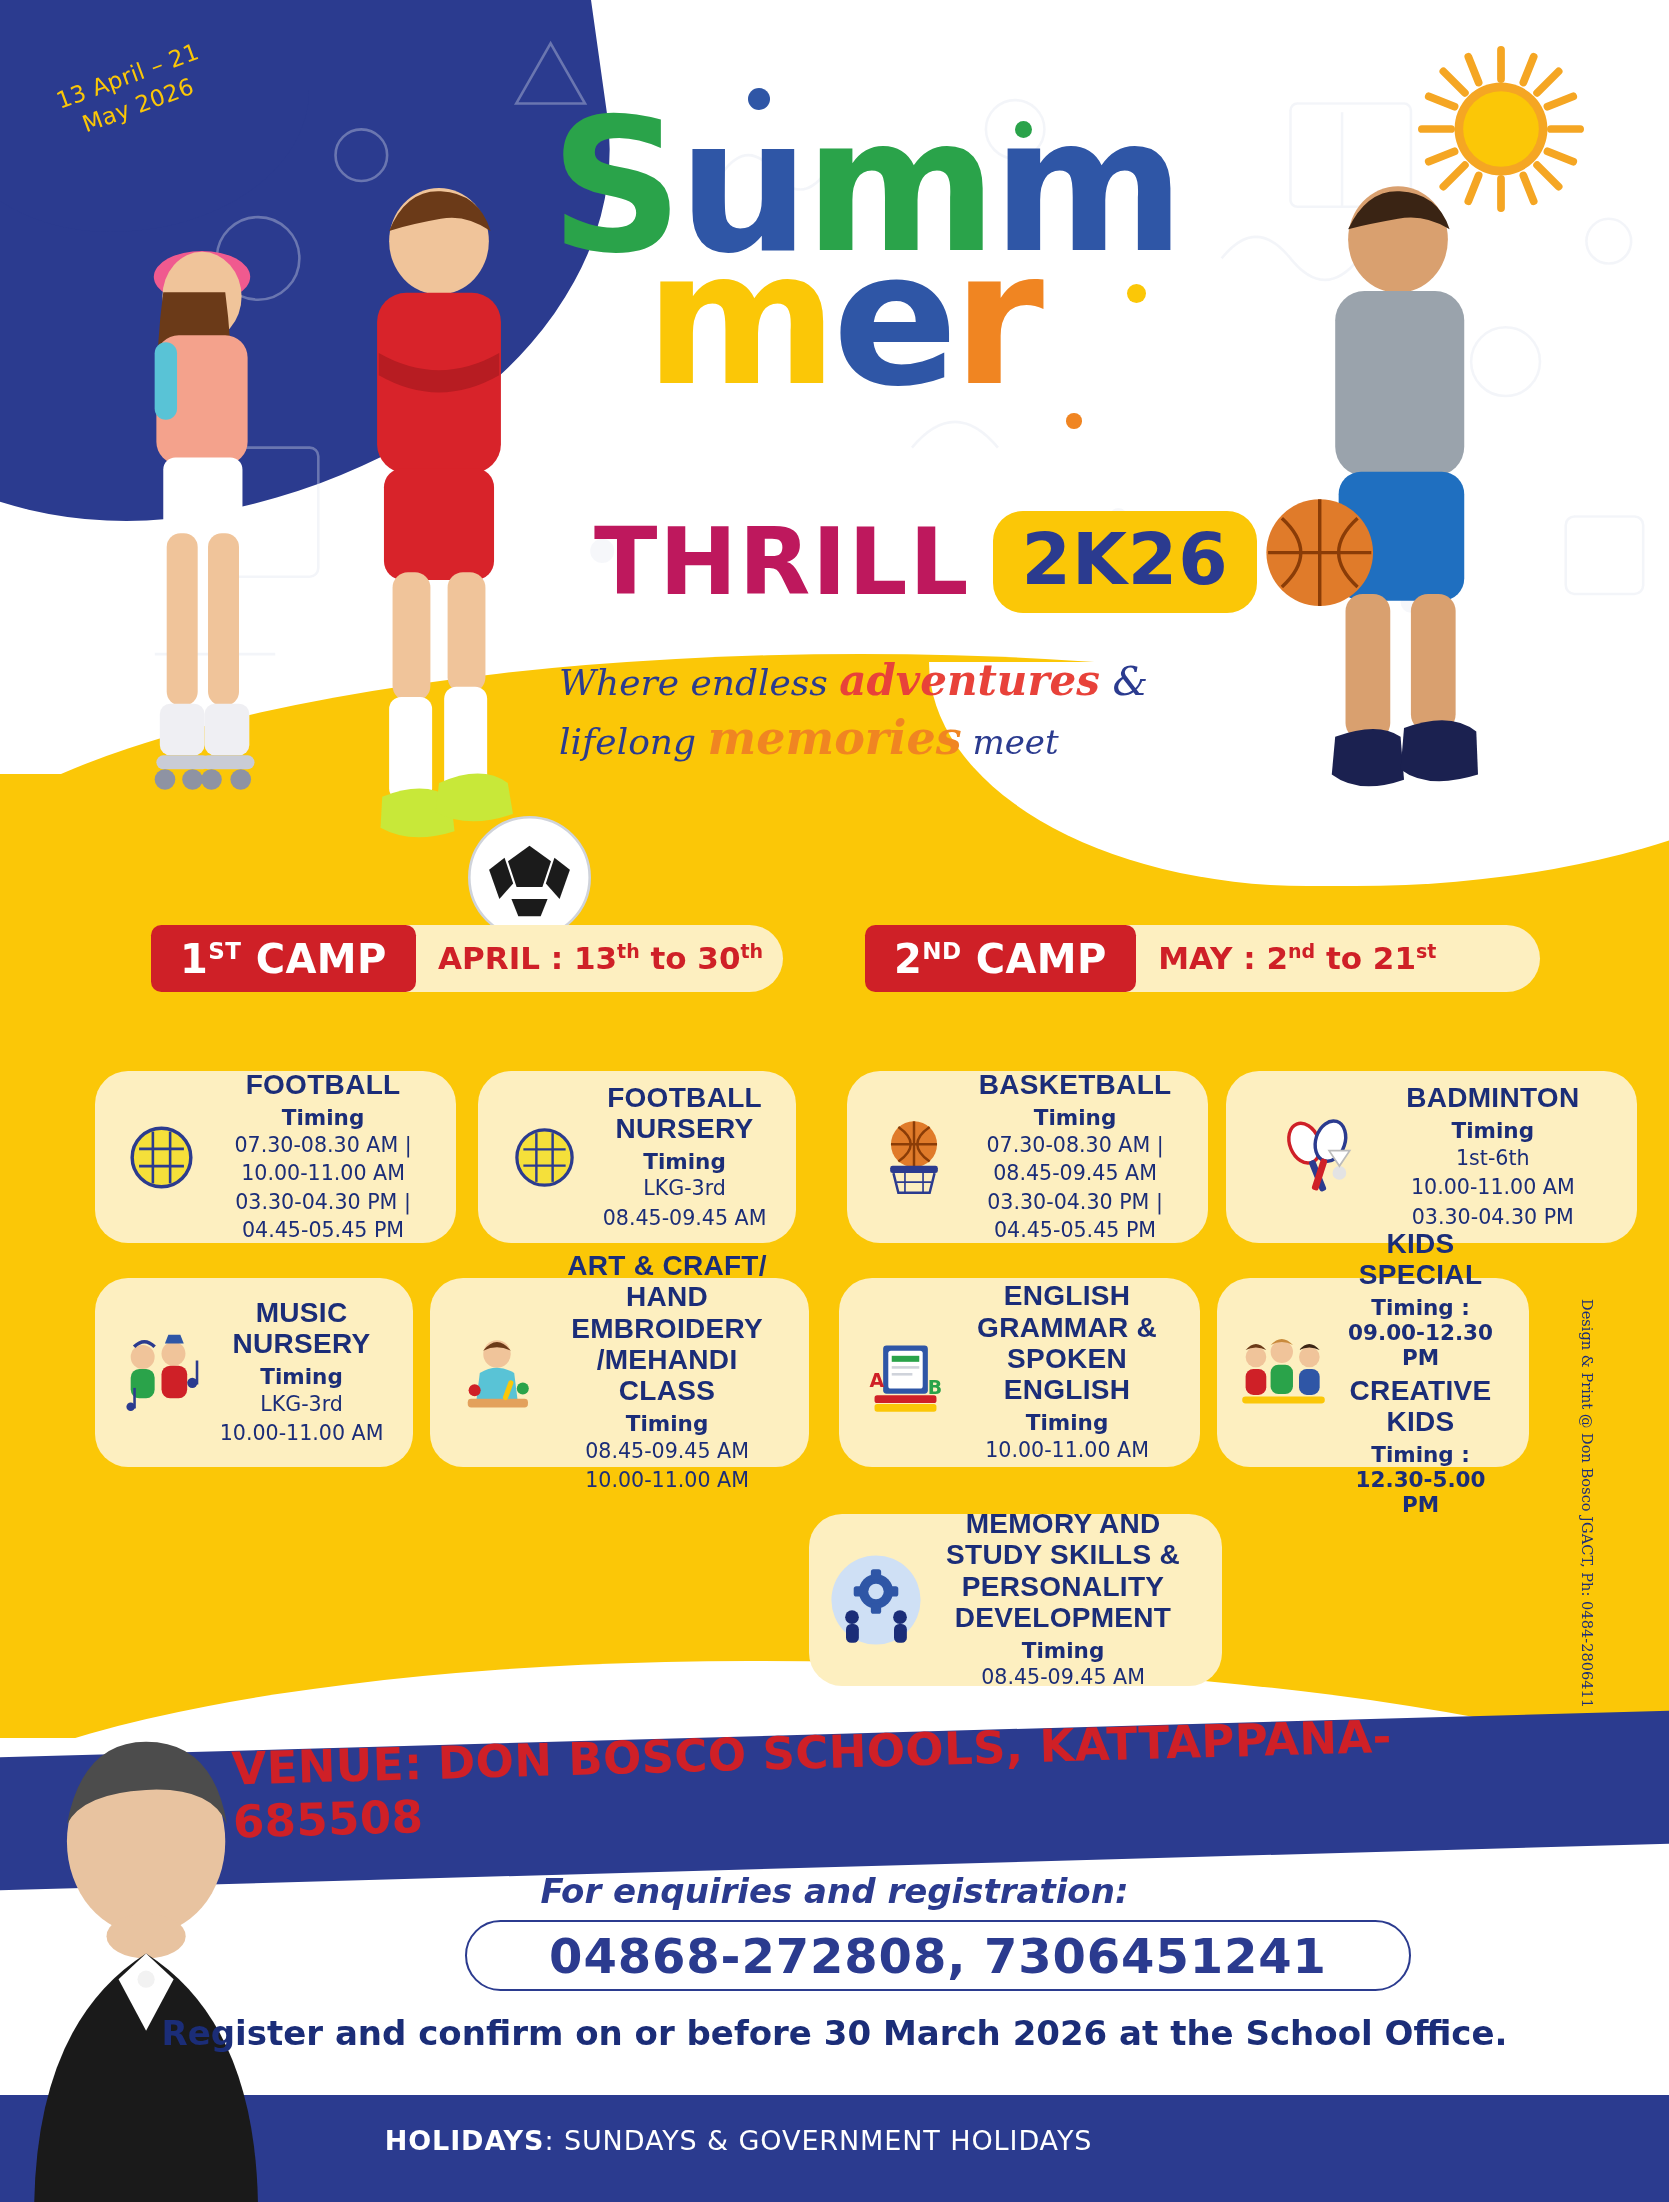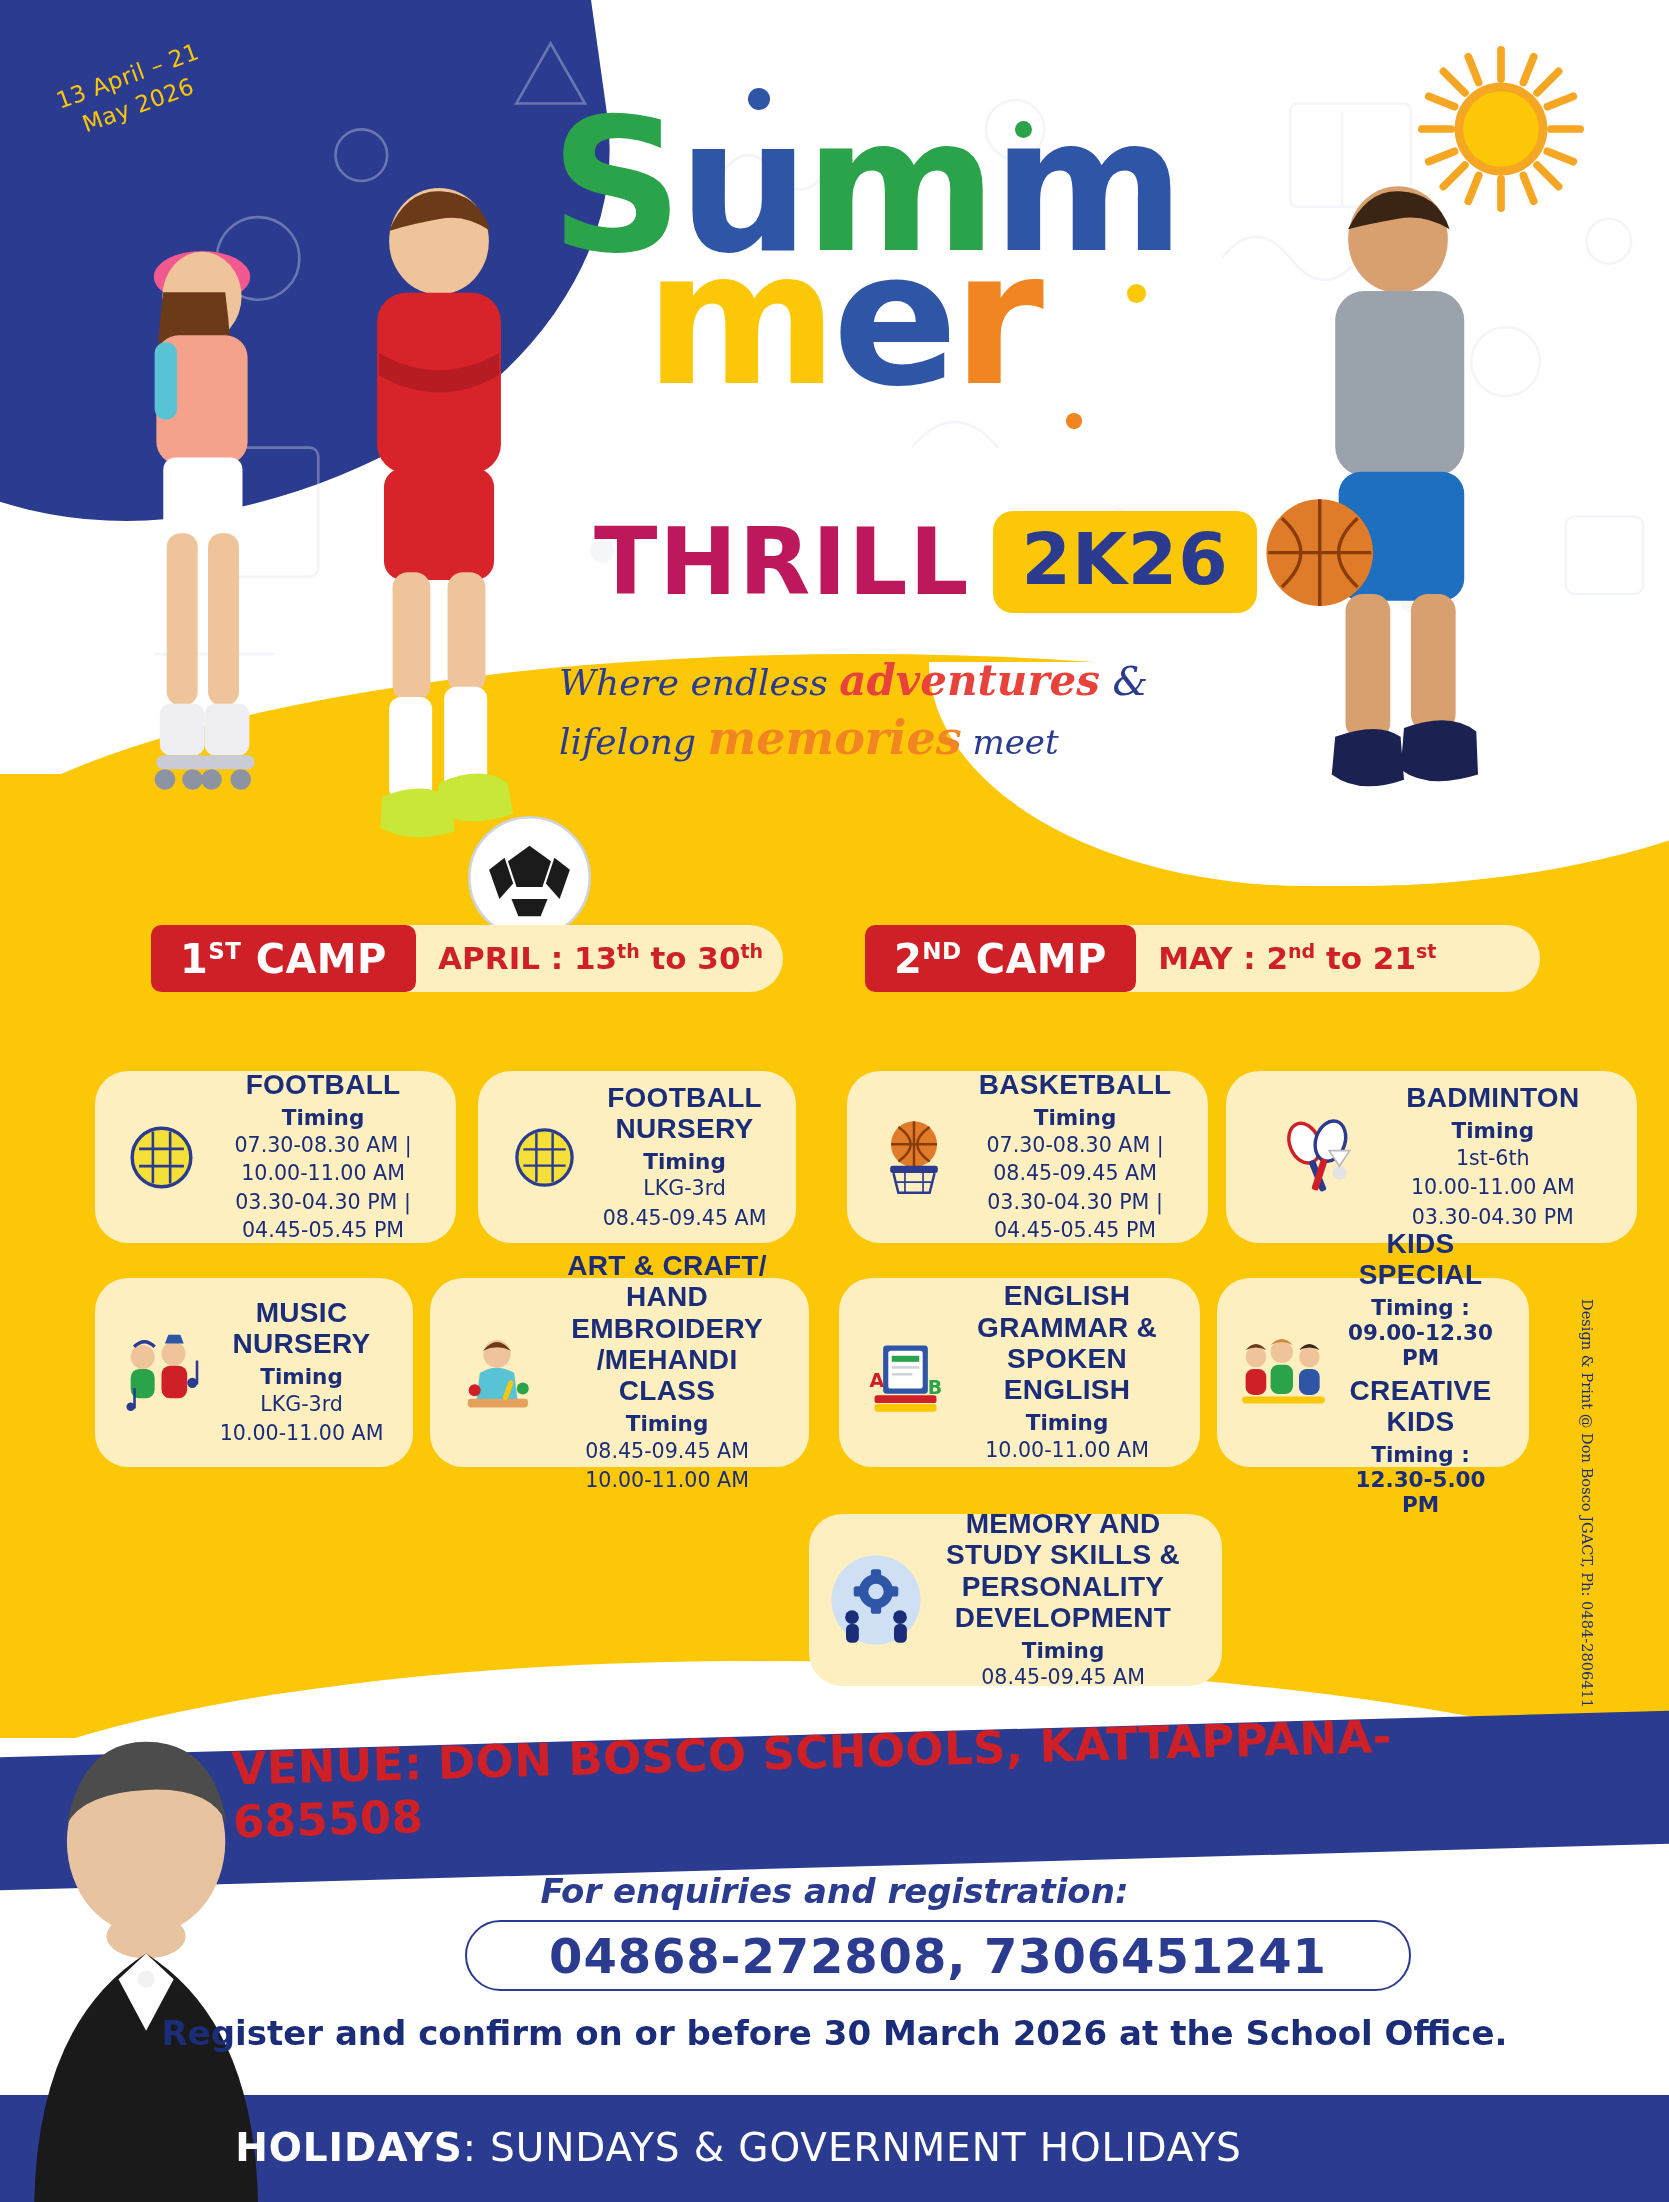--- a/index.html
+++ b/index.html
@@ -149,21 +149,21 @@
     color: #be185d;
     letter-spacing: 1.7px;
   }
   .k26 {
     background: #fbc707;
     color: #2b3b8f;
     font-family: "DejaVu Sans", sans-serif;
     font-weight: bold;
     font-size: 71px;
     padding: 6.9px 29px 12px;
-    border-radius: 20px;
+    border-radius: 30px;
     letter-spacing: 0.9px;
   }
   .tagline {
     position: absolute;
     left: 559px; top: 654px;
     width: 654px;
     color: #2b3b8f;
     font-family: "DejaVu Serif", serif;
     font-style: italic;
     font-size: 36px;
@@ -297,21 +297,21 @@
     font-weight: bold;
     font-size: 34px;
   }
   .holidays {
     position: absolute;
     left: 0; top: 2125px;
     width: 1477px;
     text-align: center;
     color: #ffffff;
     font-family: "DejaVu Sans", sans-serif;
-    font-size: 39px;
+    font-size: 27px;
     letter-spacing: 0.9px;
   }
   .holidays b { font-weight: bold; }
 
   
   .credit {
     position: absolute;
     left: 1596px; top: 1299px;
     transform: rotate(90deg);
     transform-origin: left top;

